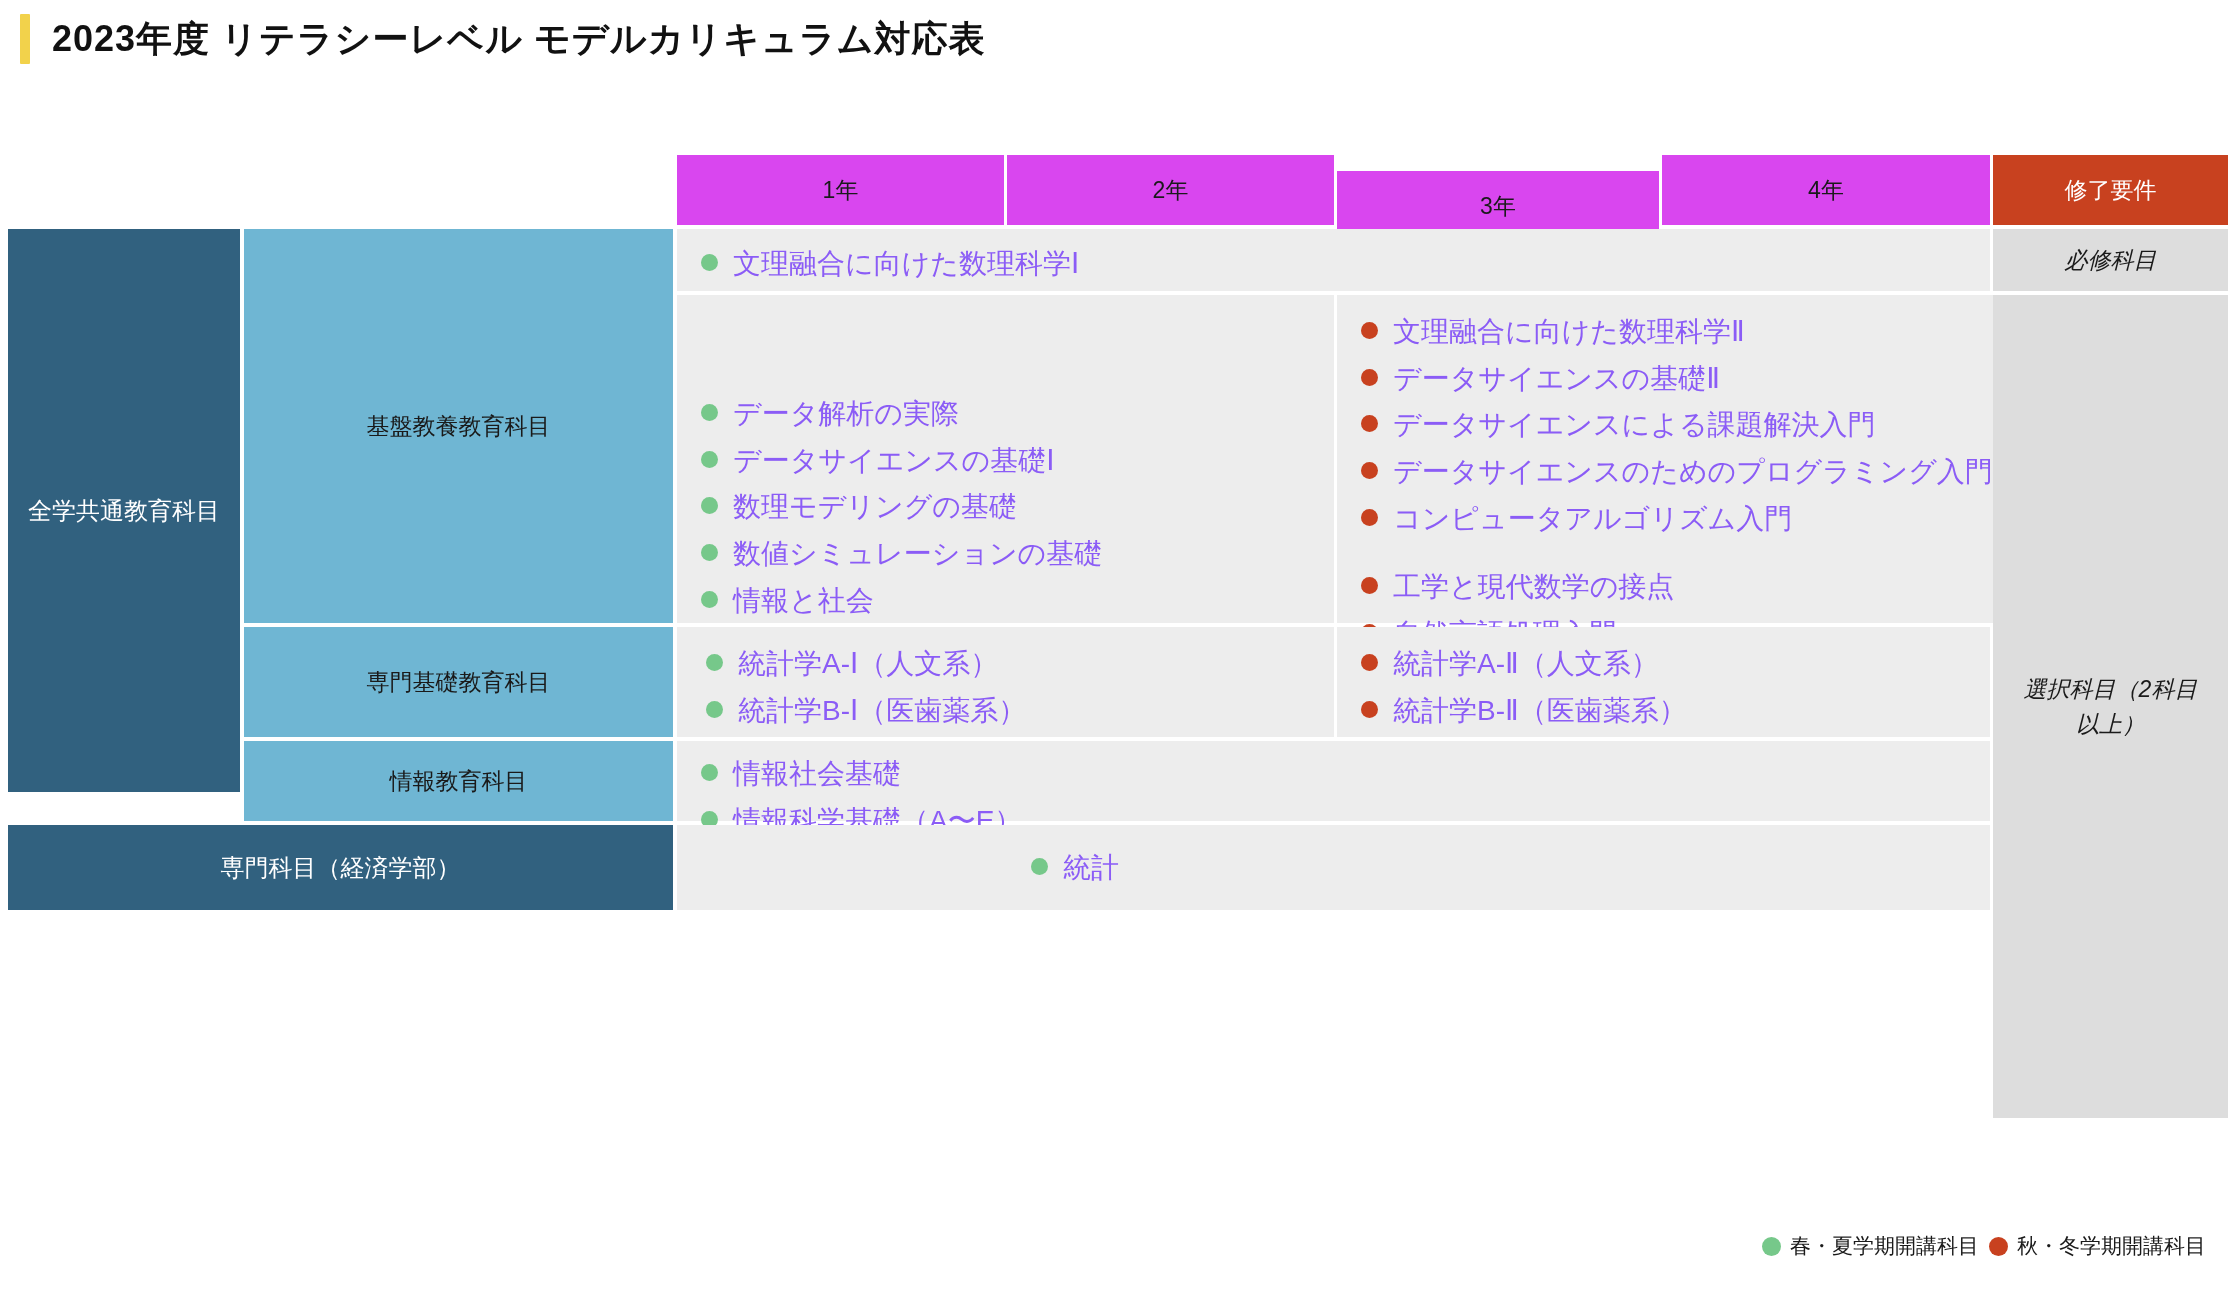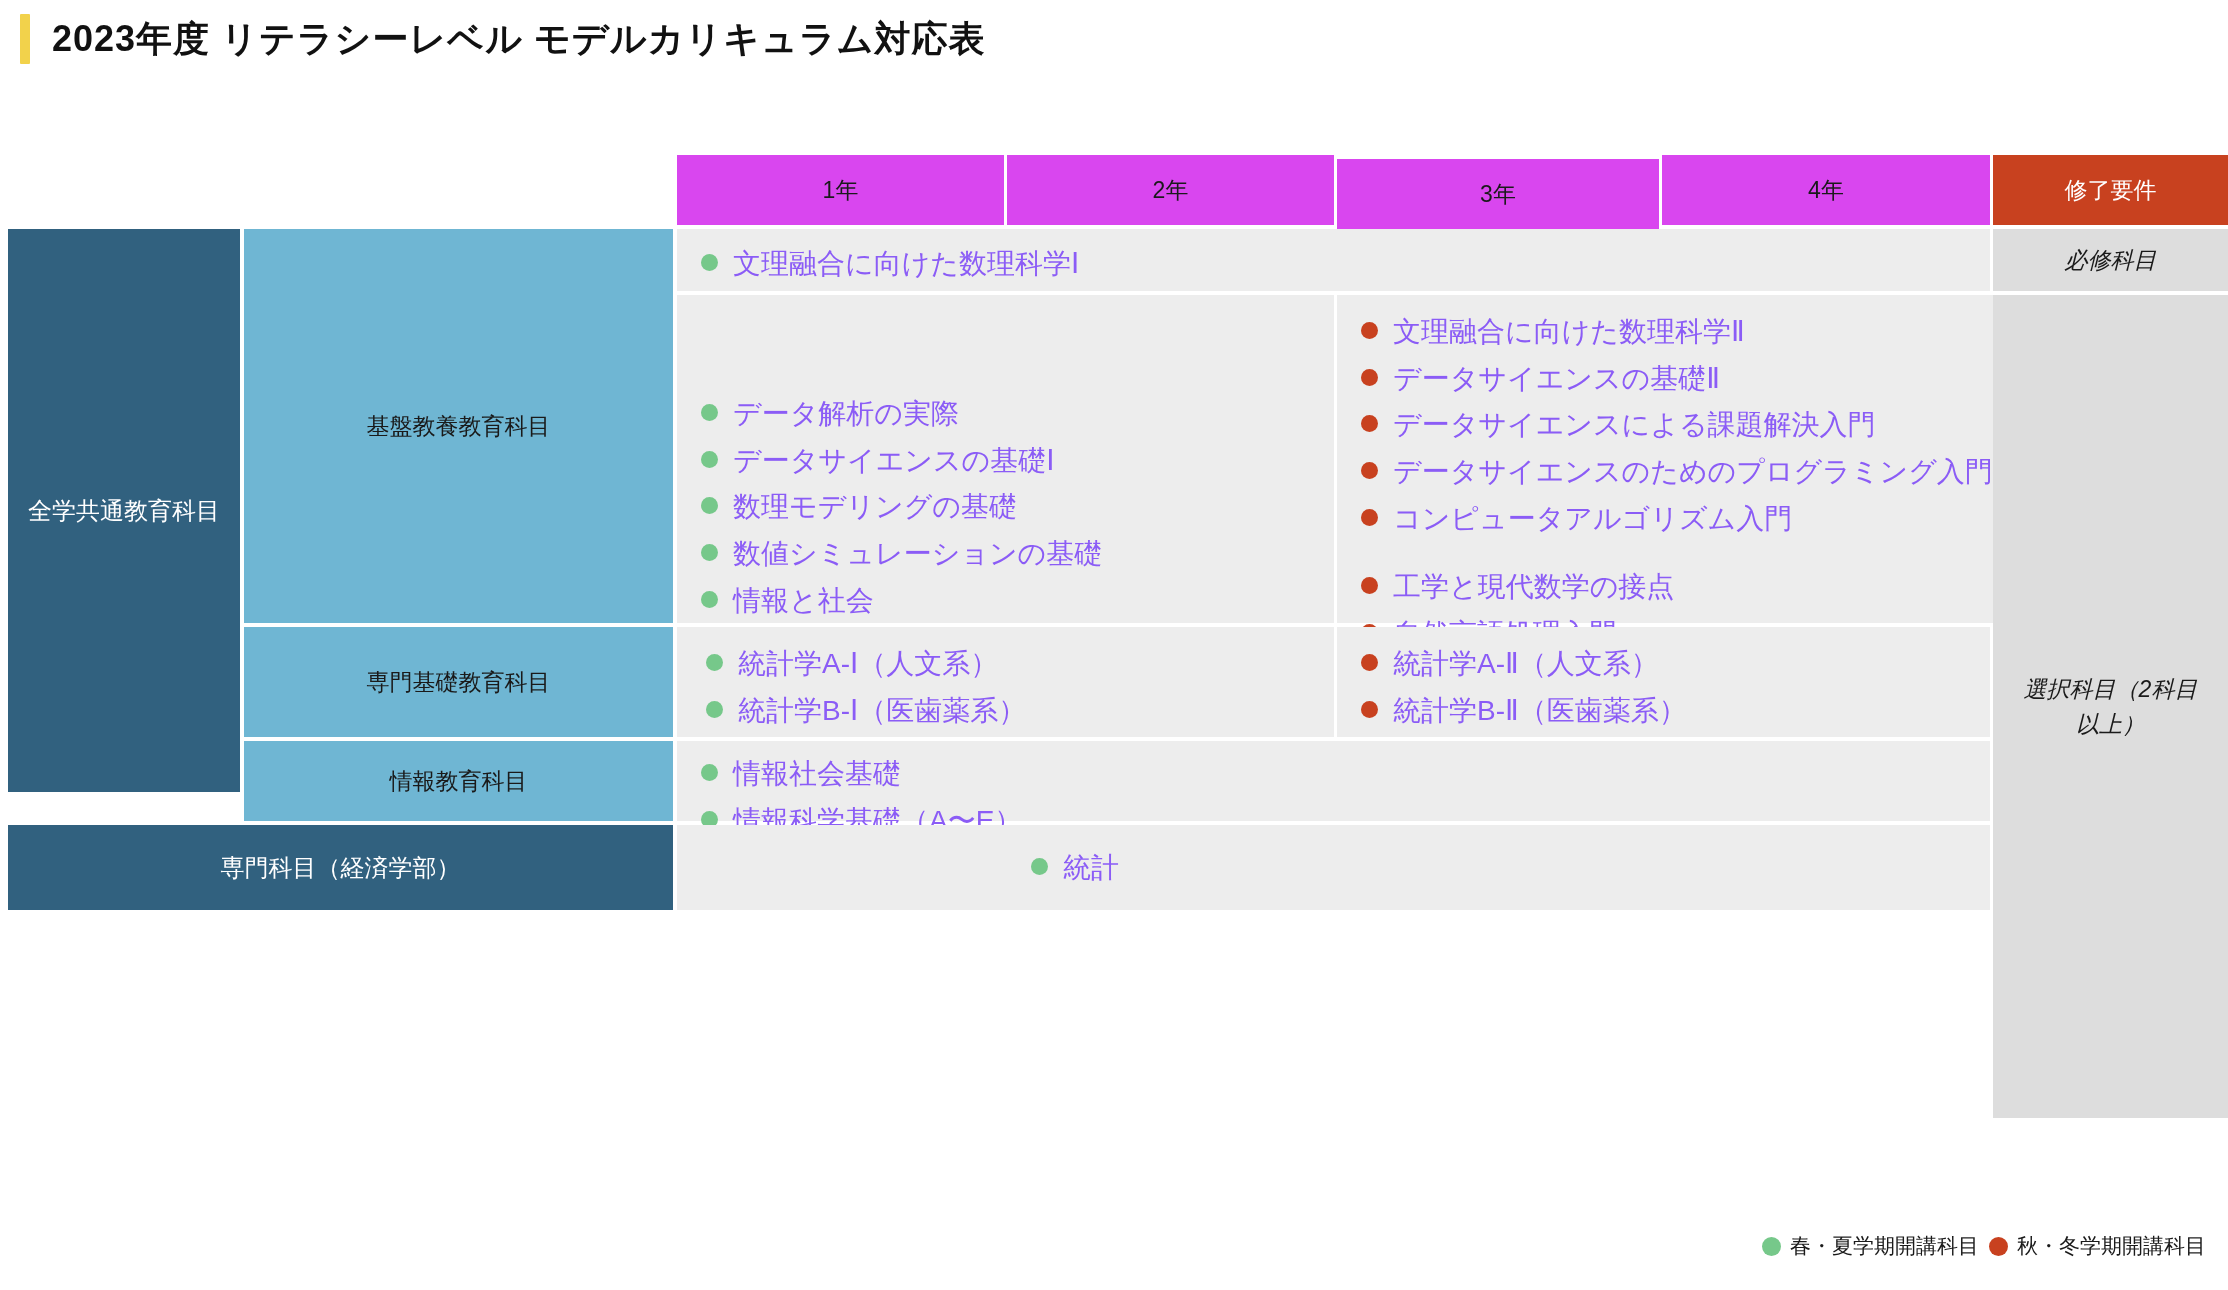--- a/index.html
+++ b/index.html
@@ -164,21 +164,21 @@
 
 <div class="title-wrap">
   <div class="title-bar"></div>
   <div class="title-text">2023年度 リテラシーレベル モデルカリキュラム対応表</div>
 </div>
 
 <div class="grid">
 
   <div class="cell hdr-year" style="left:677px; top:0px; width:327px; height:70px;">1年</div>
   <div class="cell hdr-year" style="left:1007px; top:0px; width:327px; height:70px;">2年</div>
-  <div class="cell hdr-year" style="left:1337px; top:4px; width:322px; height:70px;">3年</div>
+  <div class="cell hdr-year" style="left:1337px; top:16px; width:322px; height:70px;">3年</div>
   <div class="cell hdr-year" style="left:1662px; top:0px; width:328px; height:70px;">4年</div>
   <div class="cell hdr-req" style="left:1993px; top:0px; width:235px; height:70px;">修了要件</div>
 
   <div class="cell cat-main" style="left:8px; top:74px; width:232px; height:563px;">全学共通教育科目</div>
 
   <div class="cell cat-sub" style="left:244px; top:74px; width:429px; height:394px;">基盤教養教育科目</div>
   <div class="cell cat-sub" style="left:244px; top:472px; width:429px; height:110px;text-align:center;">専門基礎教育科目</div>
   <div class="cell cat-sub" style="left:244px; top:586px; width:429px; height:80px;">情報教育科目</div>
 
   <div class="cell course-cell" style="left:677px; top:74px; width:1313px; height:62px;">

